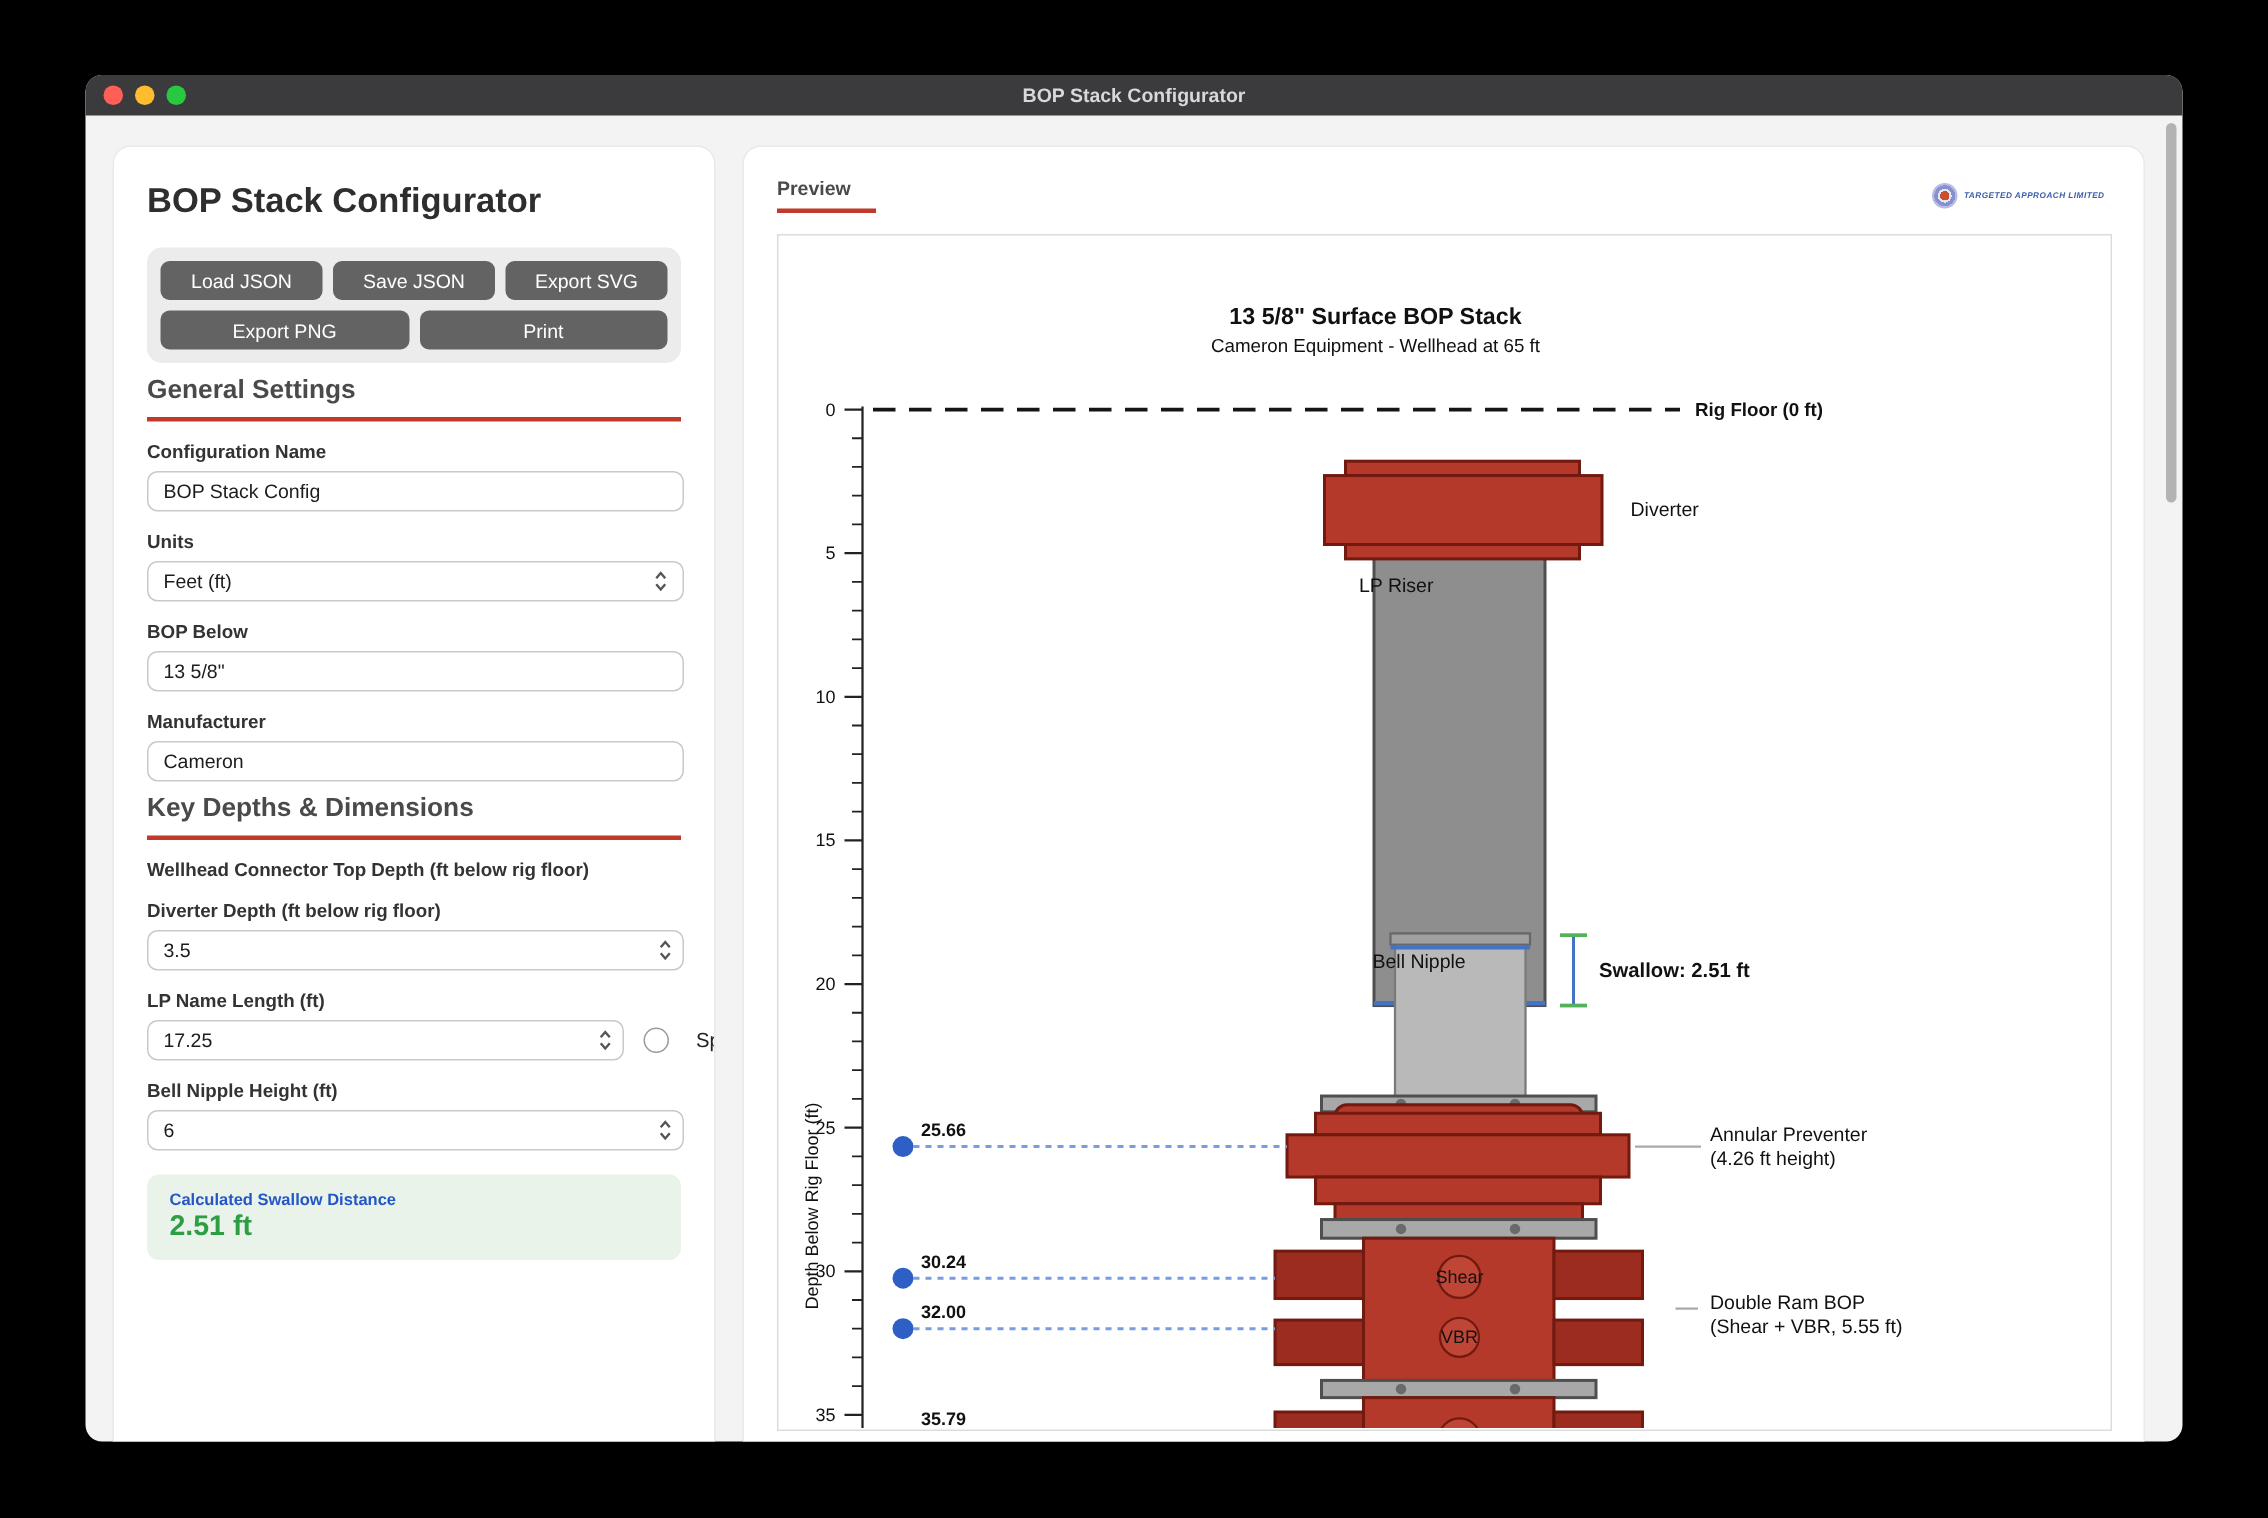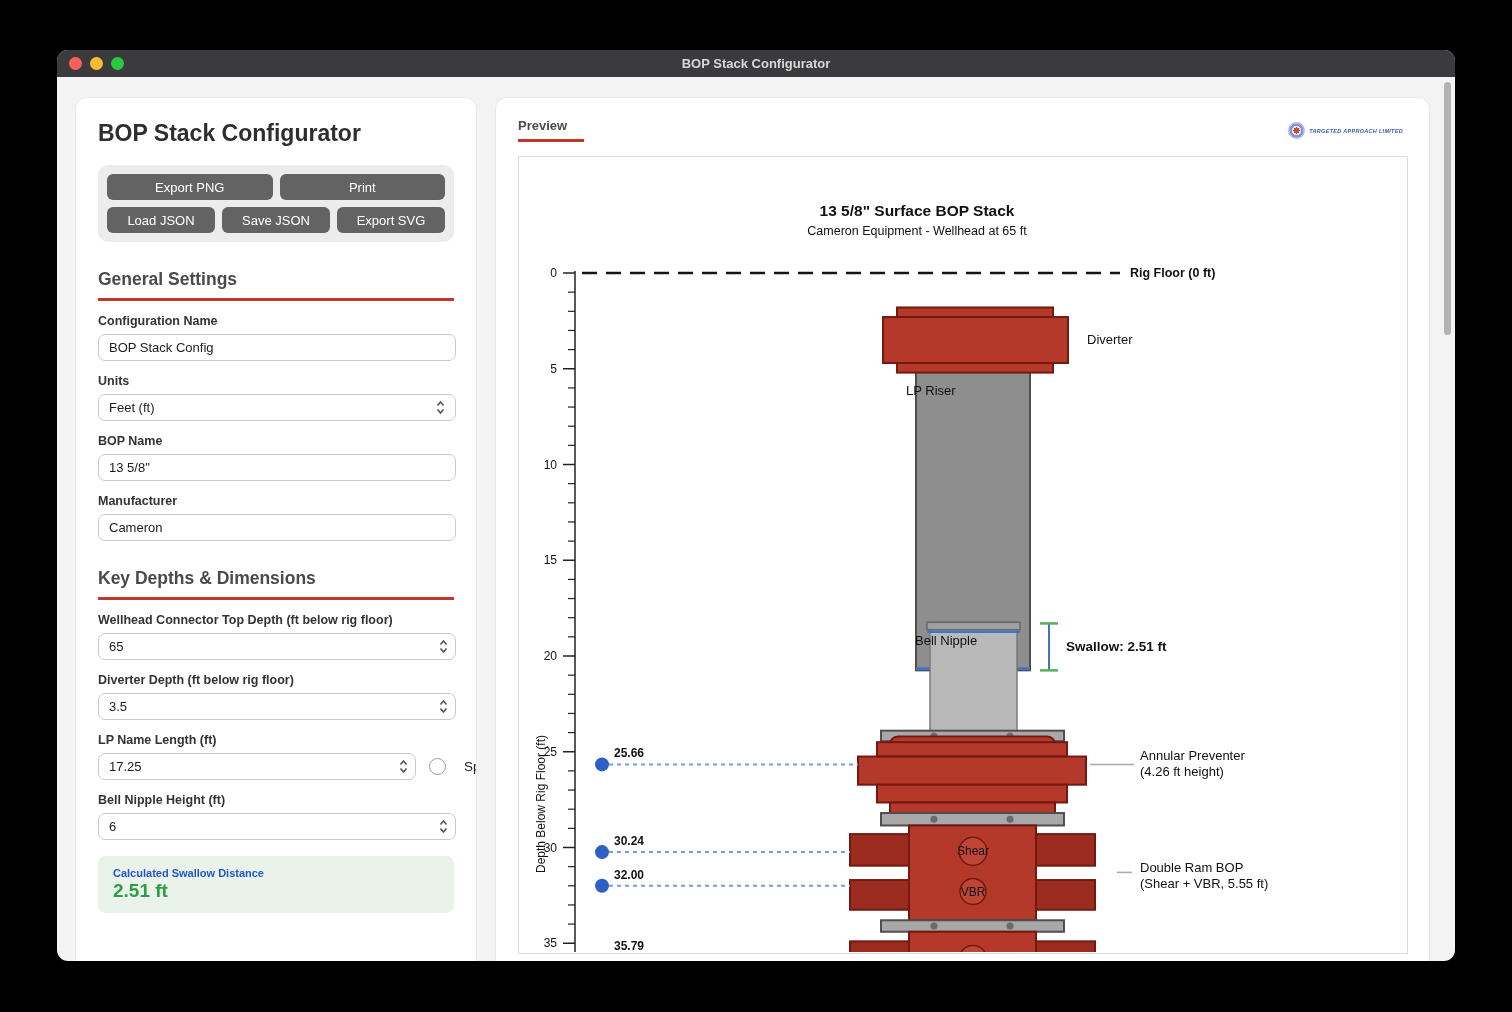--- a/index.html
+++ b/index.html
@@ -14,21 +14,21 @@
   .card{position:absolute;top:20px;bottom:-10px;background:#fff;border:1px solid #e9e9e9;
     border-radius:12px;overflow:hidden;box-sizing:border-box;}
   .sidebar{left:18px;width:402px;padding:22px 22px;}
   .preview{left:438px;width:935px;padding:20px 22px;}
   .h1{font-size:23px;font-weight:bold;color:#2e2e2e;margin:0 0 18px 0;}
   .toolbar{background:#ececec;border-radius:10px;padding:9px;display:flex;flex-direction:column;gap:7px;}
   .trow{display:flex;gap:7px;}
   .tbtn{flex:1;background:#636363;color:#fff;border:none;border-radius:6px;height:26px;
     font-size:13px;font-family:"Liberation Sans",sans-serif;cursor:pointer;}
   .sechead{font-size:17.5px;font-weight:bold;color:#4a4a4a;border-bottom:3px solid #c0392b;
-    padding-bottom:8px;margin-top:27px;}
+    padding-bottom:8px;margin-top:7px;}
   .flabel{font-size:12.5px;font-weight:bold;color:#333;margin:13px 0 6px 0;}
   .tinput,.selectbox,.ninput{box-sizing:border-box;width:358px;height:27px;border:1px solid #c9c9c9;
     border-radius:7px;font-size:13px;color:#1c1c1c;padding:0 10px;background:#fff;
     font-family:"Liberation Sans",sans-serif;}
   .numwrap{position:relative;width:358px;}
   .numwrap .ninput{padding-right:26px;}
   .stepper{position:absolute;right:8px;top:6px;width:9px;height:15px;cursor:pointer;}
   .selectbox{display:flex;align-items:center;justify-content:space-between;cursor:pointer;}
   .riserrow{display:flex;align-items:center;}
   .riserrow .numwrap{width:318px;}
@@ -66,60 +66,53 @@
     <div class="title">BOP Stack Configurator</div>
   </div>
 
   <div class="content">
 
     <div class="card sidebar">
       <div class="h1">BOP Stack Configurator</div>
 
       <div class="toolbar">
         <div class="trow">
-          <button class="tbtn">Export PNG</button>
-          <button class="tbtn">Print</button>
-        </div>
-        <div class="trow">
           <button class="tbtn">Load JSON</button>
           <button class="tbtn">Save JSON</button>
           <button class="tbtn">Export SVG</button>
+        </div>
+        <div class="trow">
+          <button class="tbtn">Export PNG</button>
+          <button class="tbtn">Print</button>
         </div>
       </div>
 
       <div class="sechead">General Settings</div>
 
       <div class="flabel">Configuration Name</div>
       <input class="tinput" value="BOP Stack Config" style="">
 
       <div class="flabel">Units</div>
       <div class="selectbox">
         <span>Feet (ft)</span>
         <svg class="sel-stepper" width="9" height="15" viewBox="0 0 9 15">
           <path d="M1.5 5.5 L4.5 2 L7.5 5.5" fill="none" stroke="#555" stroke-width="1.6"></path>
           <path d="M1.5 9.5 L4.5 13 L7.5 9.5" fill="none" stroke="#555" stroke-width="1.6"></path>
         </svg>
       </div>
 
-      <div class="flabel">BOP Name</div>
+      <div class="flabel">BOP Below</div>
       <input class="tinput" value="13 5/8&quot;" style="">
 
       <div class="flabel">Manufacturer</div>
       <input class="tinput" value="Cameron" style="">
 
       <div class="sechead">Key Depths &amp; Dimensions</div>
 
       <div class="flabel">Wellhead Connector Top Depth (ft below rig floor)</div>
-      <div class="numwrap">
-        <input class="ninput" value="65" style="">
-        <svg class="stepper" viewBox="0 0 9 15">
-          <path d="M1.5 5.5 L4.5 2 L7.5 5.5" fill="none" stroke="#555" stroke-width="1.6"></path>
-          <path d="M1.5 9.5 L4.5 13 L7.5 9.5" fill="none" stroke="#555" stroke-width="1.6"></path>
-        </svg>
-      </div>
 
       <div class="flabel">Diverter Depth (ft below rig floor)</div>
       <div class="numwrap">
         <input class="ninput" value="3.5" style="">
         <svg class="stepper" viewBox="0 0 9 15">
           <path d="M1.5 5.5 L4.5 2 L7.5 5.5" fill="none" stroke="#555" stroke-width="1.6"></path>
           <path d="M1.5 9.5 L4.5 13 L7.5 9.5" fill="none" stroke="#555" stroke-width="1.6"></path>
         </svg>
       </div>
 

